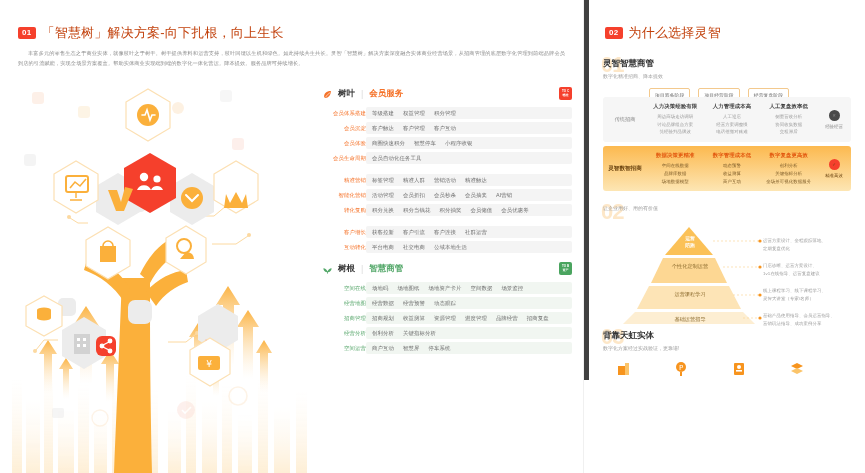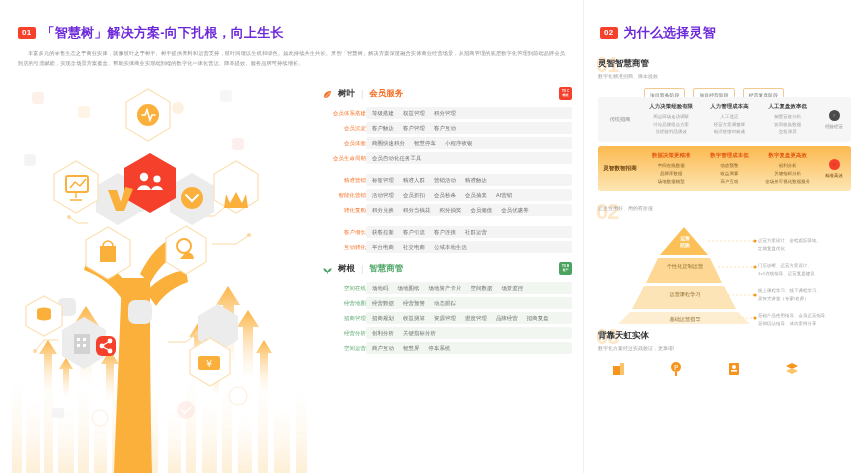--- a/index.html
+++ b/index.html
@@ -7,28 +7,28 @@
   body {
     font-family: "Liberation Sans", "DejaVu Sans", sans-serif;
     background:#ffffff;
     color:#333;
     -webkit-font-smoothing:antialiased;
   }
   .page { position:relative; width:865px; height:473px; display:flex; }
 
   
   .left { position:relative; width:583px; height:473px; overflow:hidden; }
-  .right { position:relative; width:282px; height:380px; overflow:hidden; border-left:1px solid #404040;}
+  .right { position:relative; width:282px; height:380px; overflow:hidden; border-left:6px solid #404040;}
 
   .sec-head { display:flex; align-items:center; gap:6px; padding:24px 0 0 18px; }
   .sec-num {
     background:#f5402c; color:#fff; font-size:8px; font-weight:bold;
     padding:2px 4px; border-radius:2px; letter-spacing:.3px; line-height:1;
   }
-  .sec-title { font-size:13px; font-weight:bold; color:#6d28d9; letter-spacing:.2px; }
+  .sec-title { font-size:13px; font-weight:normal; color:#c2410c; letter-spacing:.2px; }
 
   .sec-body {
     margin:7px 18px 0 18px; font-size:5.2px; line-height:1.85; color:#8d8d8d;
     text-indent:10px; text-align:justify; letter-spacing:.1px;
   }
 
   
   .tree-wrap { position:absolute; left:0; top:78px; width:320px; height:395px; }
   .tree-svg { position:absolute; left:0; top:0; }
 

